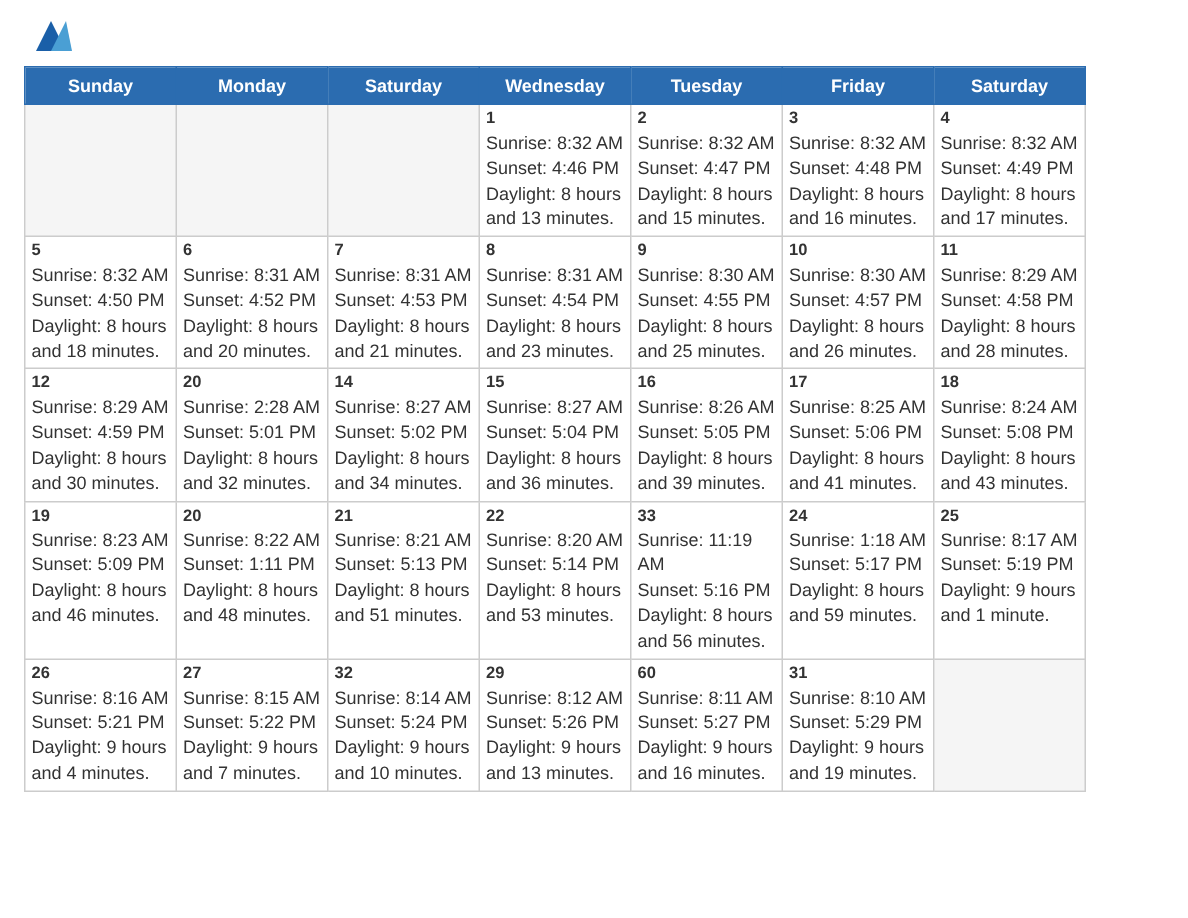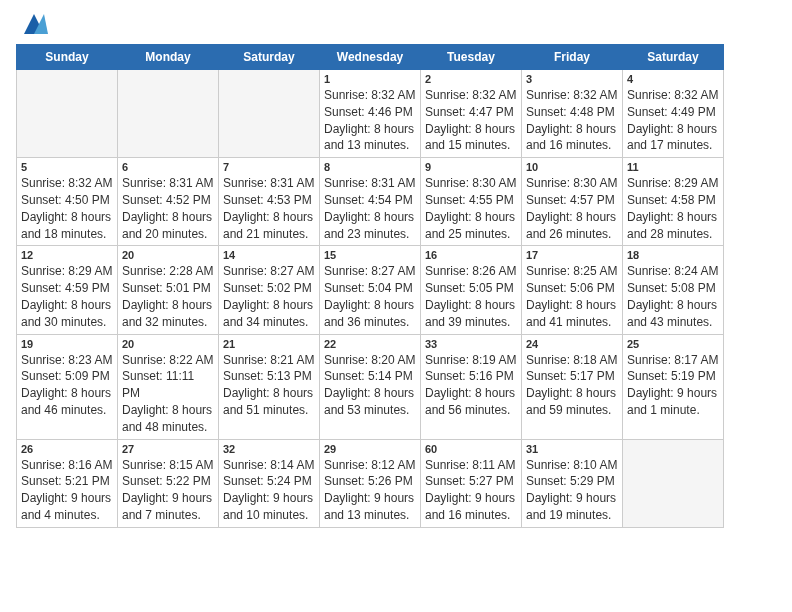--- a/index.html
+++ b/index.html
@@ -263,48 +263,48 @@
           <td>
             <div class="day-number">19</div>
             <div class="day-info" style="white-space: pre-line;">Sunrise: 8:23 AM
 Sunset: 5:09 PM
 Daylight: 8 hours
 and 46 minutes.</div>
           </td>
           <td>
             <div class="day-number">20</div>
             <div class="day-info" style="white-space: pre-line;">Sunrise: 8:22 AM
-Sunset: 11:11 PM
+Sunset: 1:11 PM
 Daylight: 8 hours
 and 48 minutes.</div>
           </td>
           <td>
             <div class="day-number">21</div>
             <div class="day-info" style="white-space: pre-line;">Sunrise: 8:21 AM
 Sunset: 5:13 PM
 Daylight: 8 hours
 and 51 minutes.</div>
           </td>
           <td>
             <div class="day-number">22</div>
             <div class="day-info" style="white-space: pre-line;">Sunrise: 8:20 AM
 Sunset: 5:14 PM
 Daylight: 8 hours
 and 53 minutes.</div>
           </td>
           <td>
             <div class="day-number">33</div>
-            <div class="day-info" style="white-space: pre-line;">Sunrise: 8:19 AM
+            <div class="day-info" style="white-space: pre-line;">Sunrise: 11:19 AM
 Sunset: 5:16 PM
 Daylight: 8 hours
 and 56 minutes.</div>
           </td>
           <td>
             <div class="day-number">24</div>
-            <div class="day-info" style="white-space: pre-line;">Sunrise: 8:18 AM
+            <div class="day-info" style="white-space: pre-line;">Sunrise: 1:18 AM
 Sunset: 5:17 PM
 Daylight: 8 hours
 and 59 minutes.</div>
           </td>
           <td>
             <div class="day-number">25</div>
             <div class="day-info" style="white-space: pre-line;">Sunrise: 8:17 AM
 Sunset: 5:19 PM
 Daylight: 9 hours
 and 1 minute.</div>

